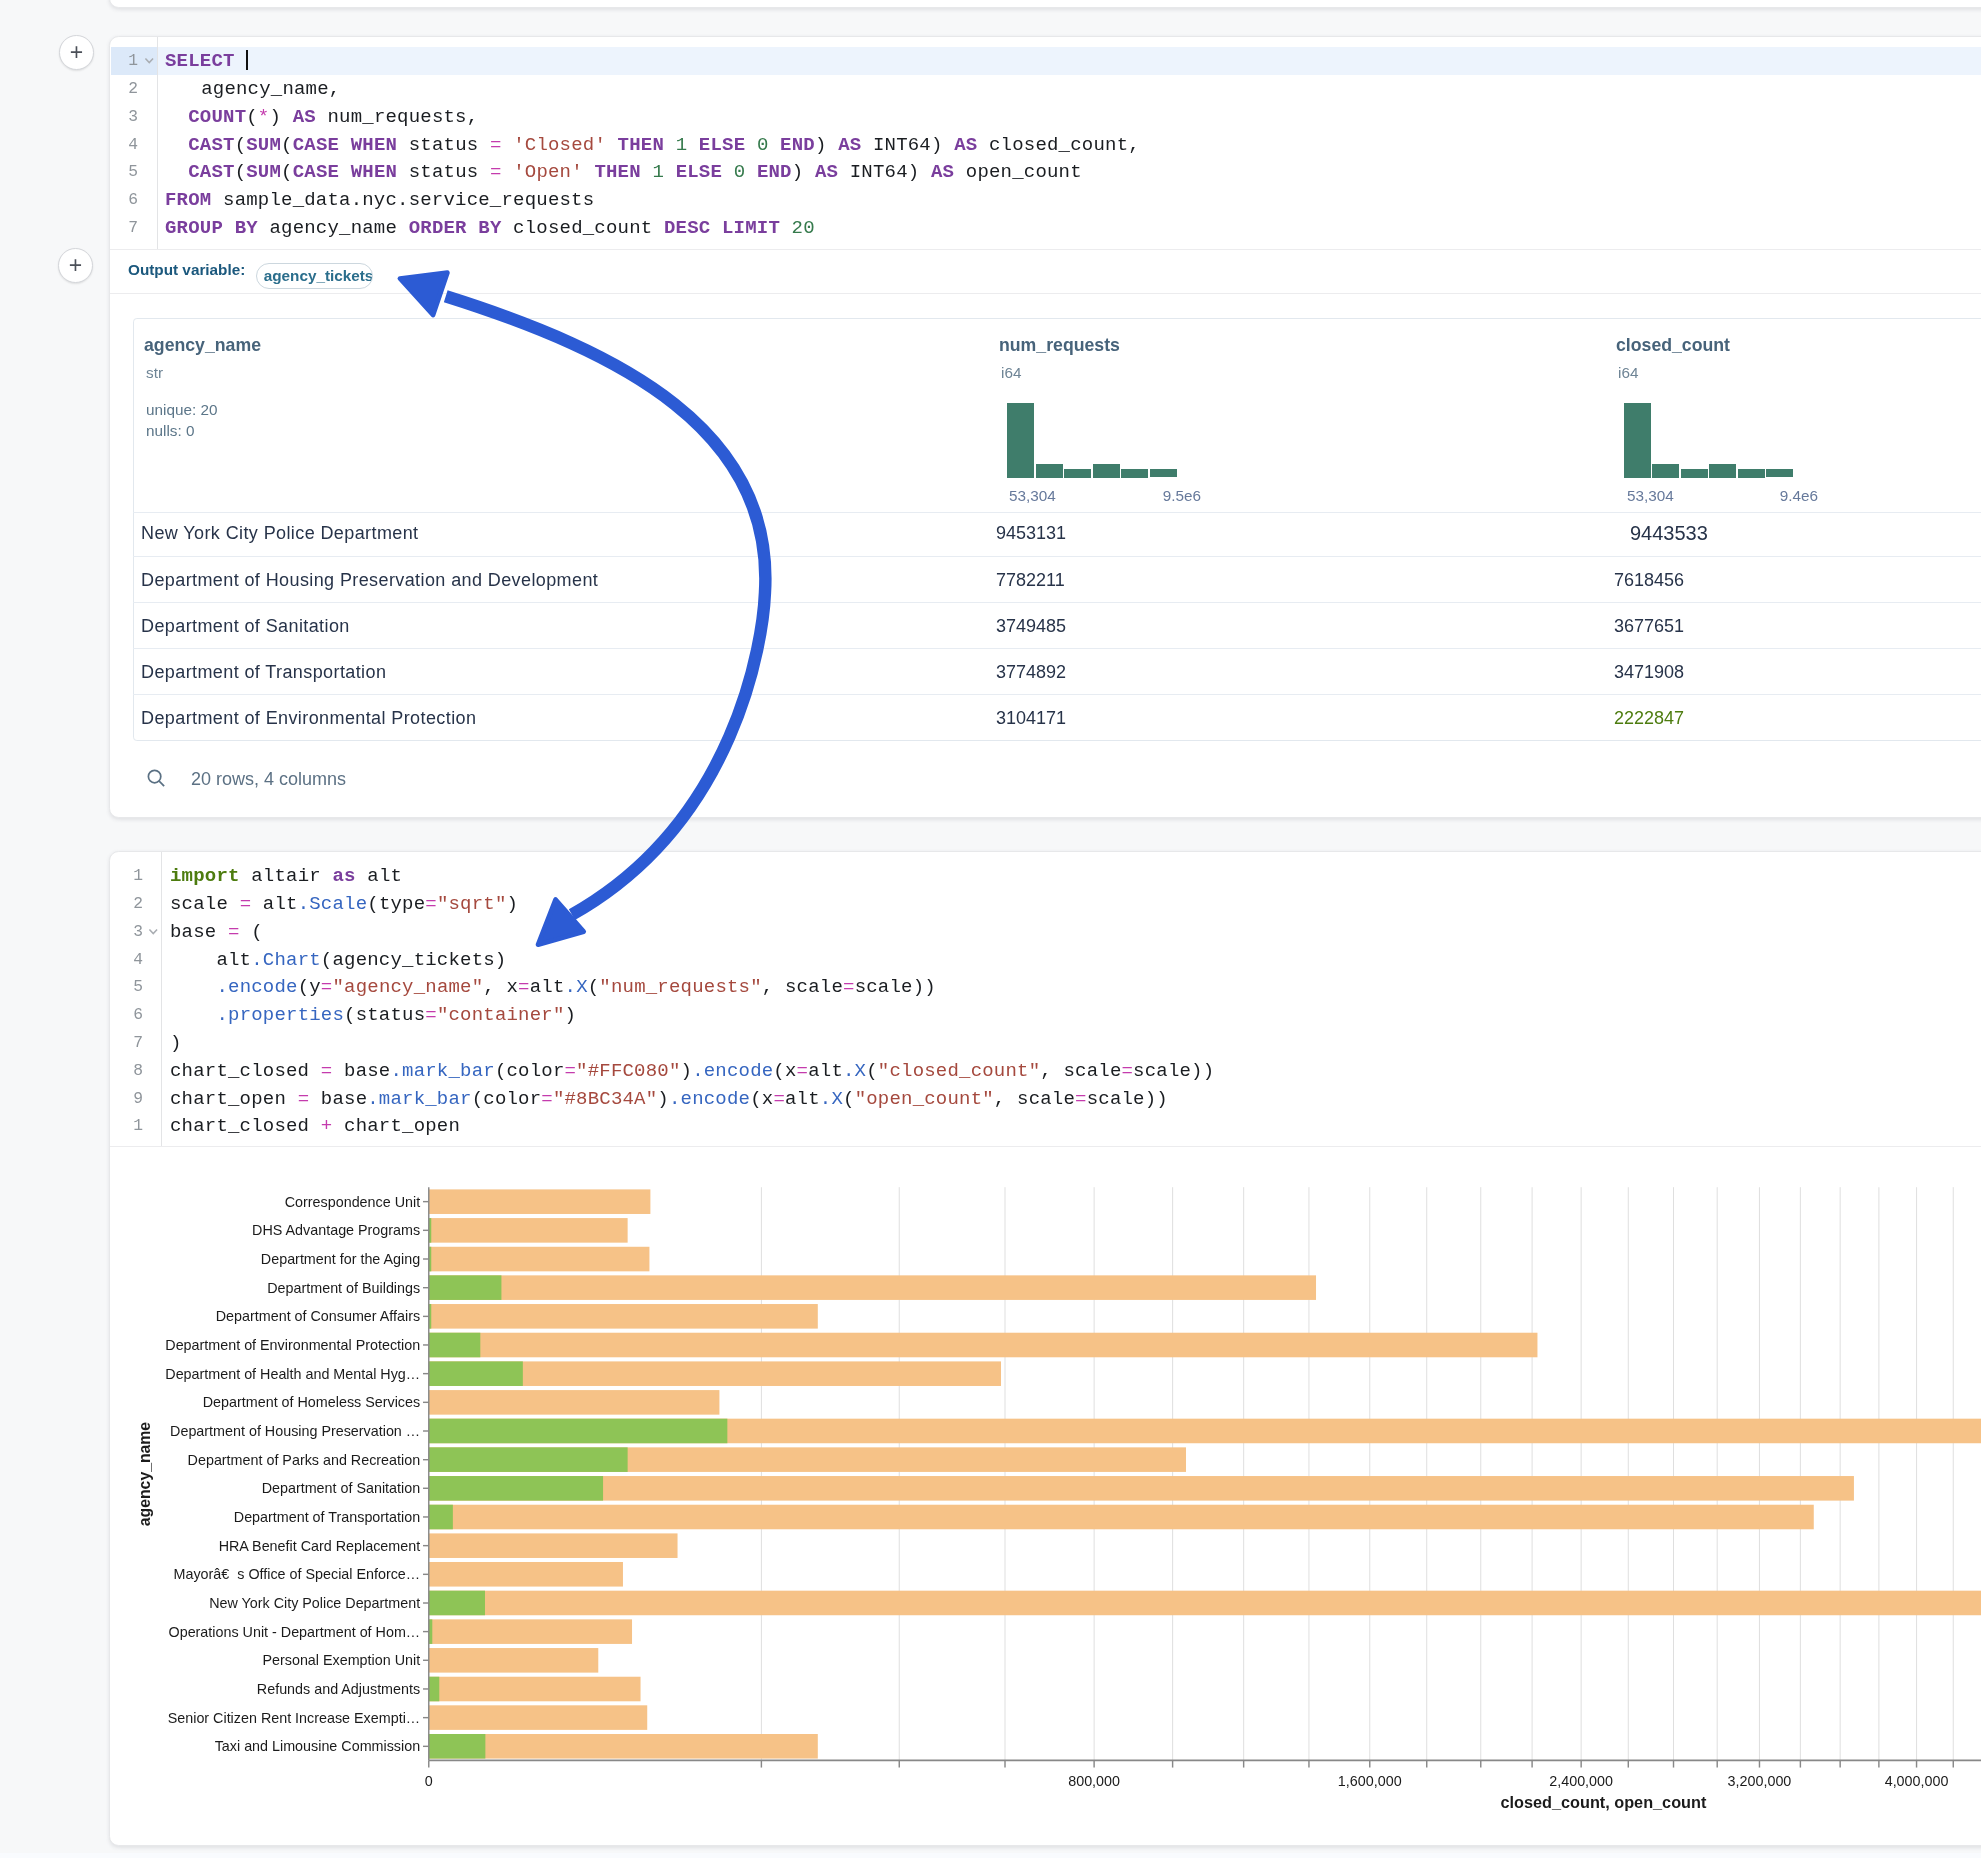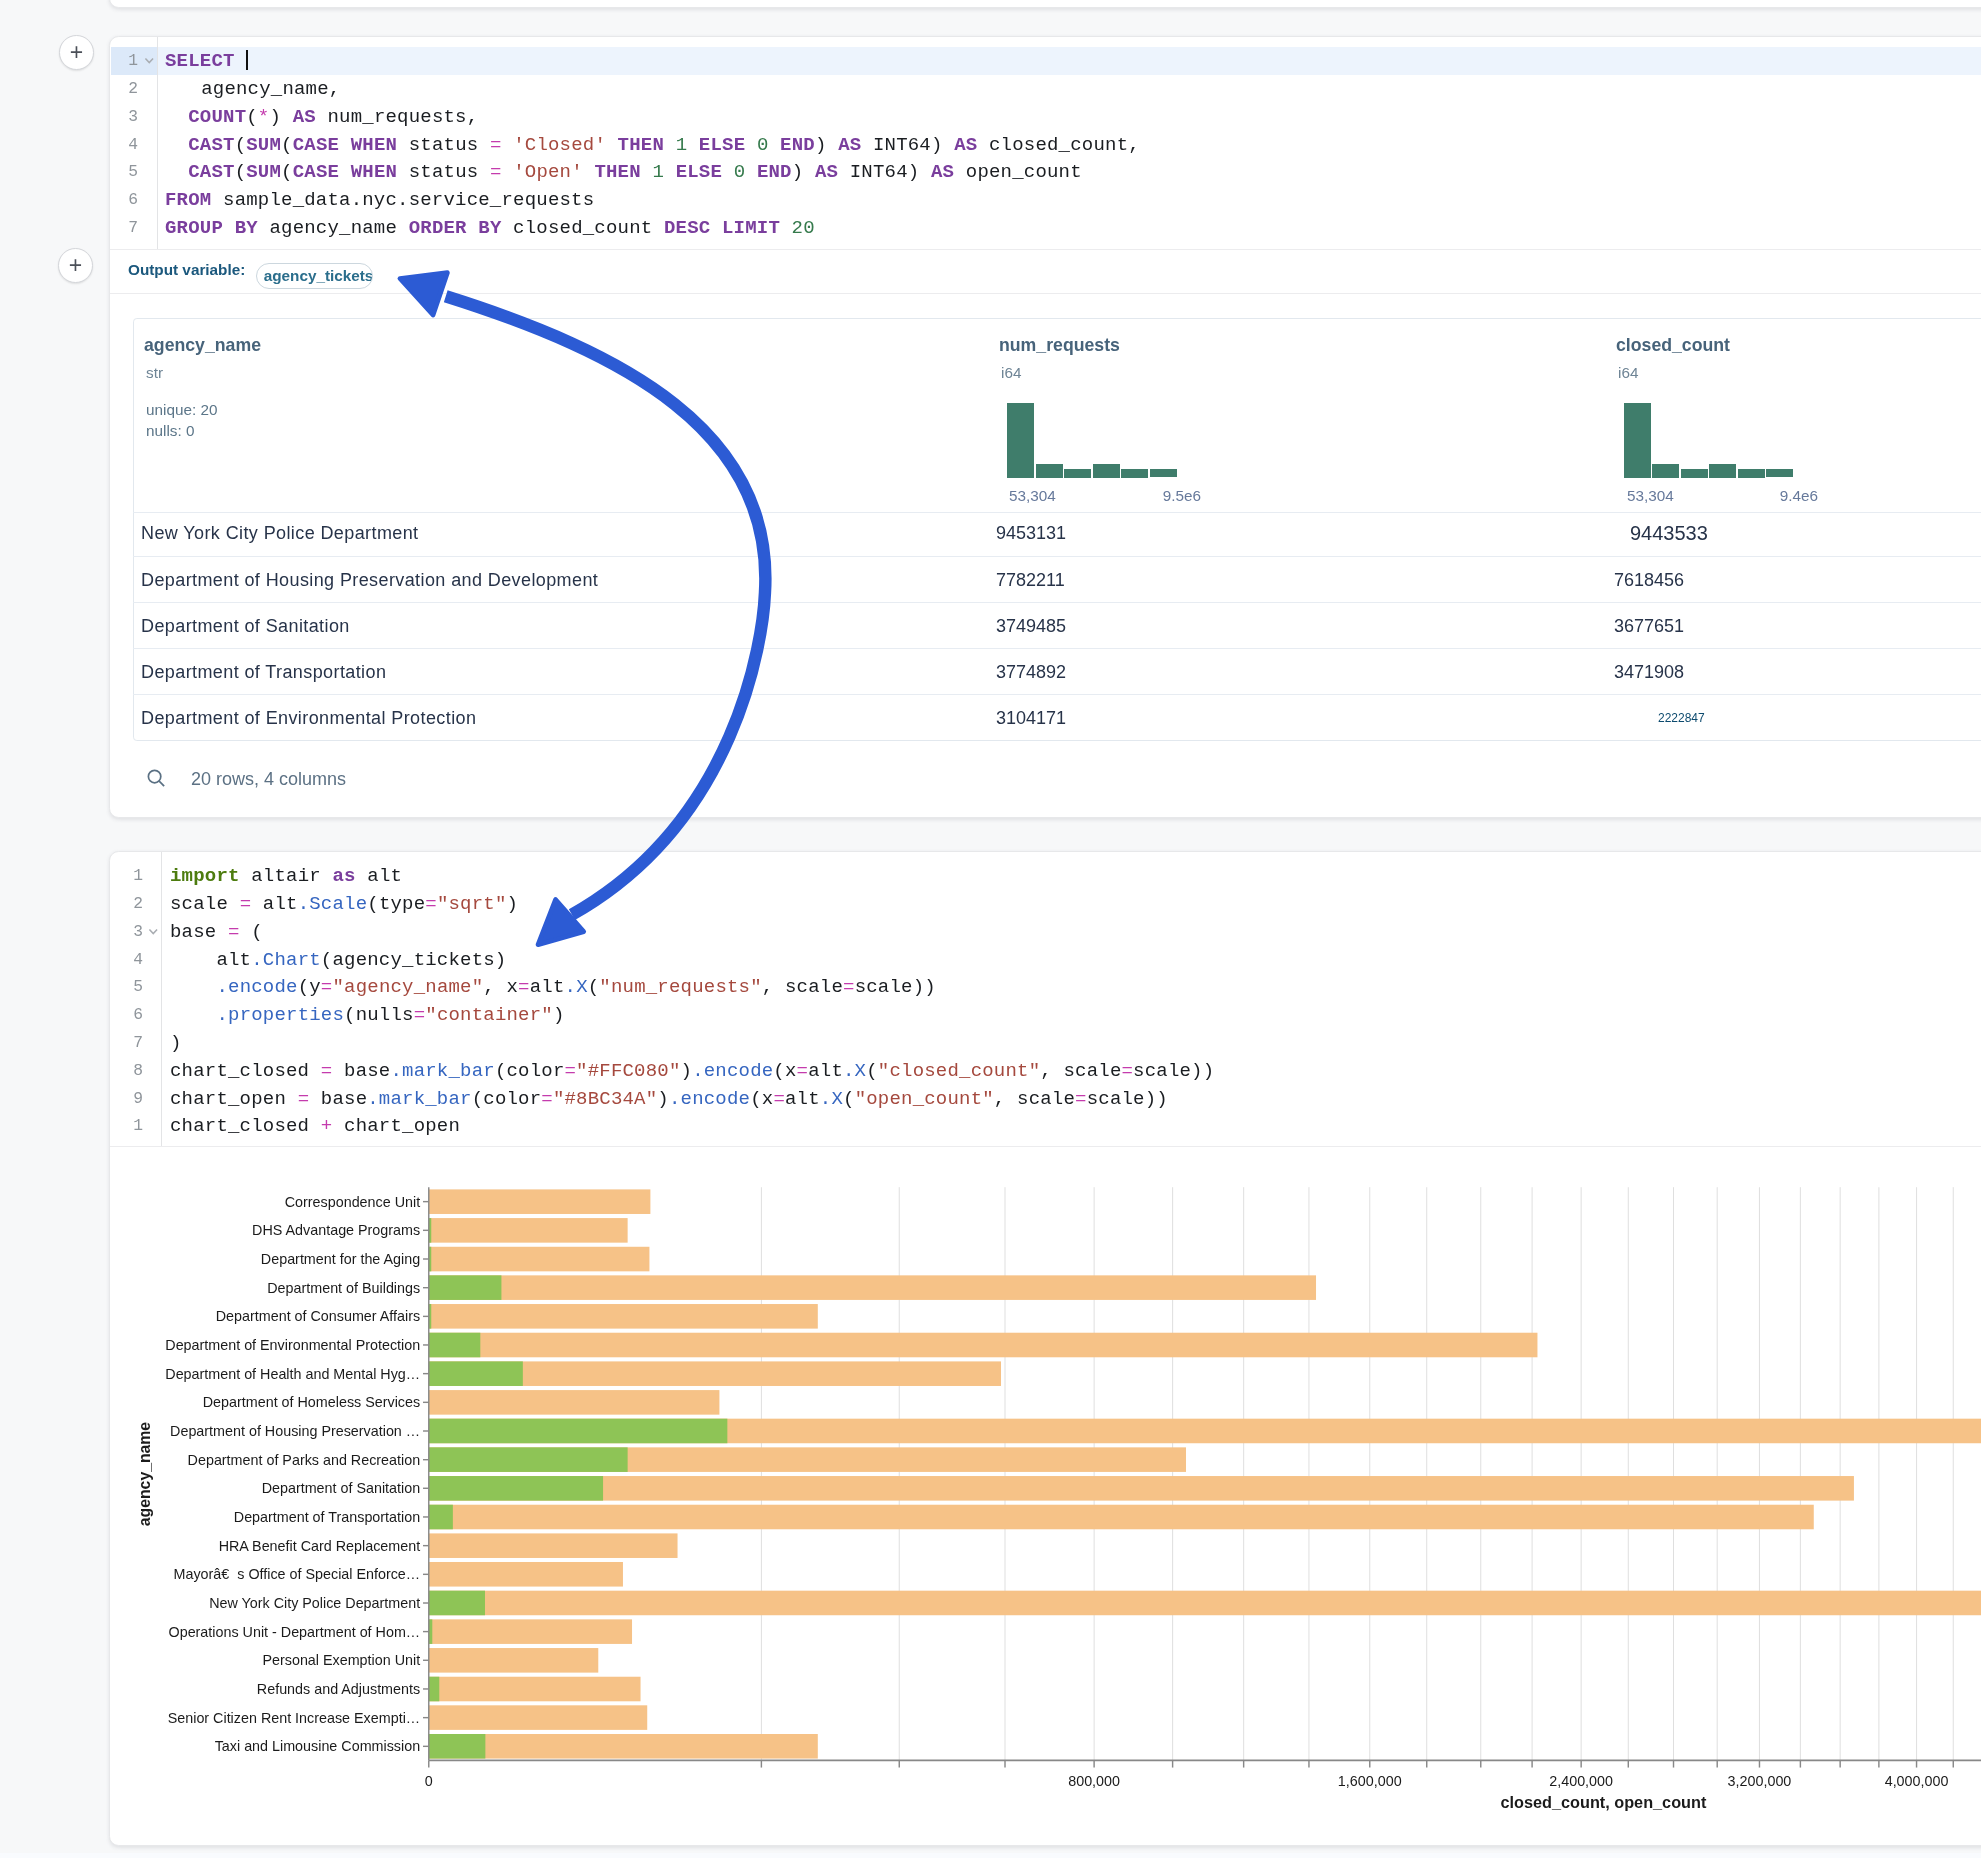--- a/index.html
+++ b/index.html
@@ -84,21 +84,21 @@
 <div style="position:absolute;left:886px;top:543px;transform:translateY(-50%);font-size:18px;line-height:18px;color:#273349;">7782211</div>
 <div style="position:absolute;left:1504px;top:543px;transform:translateY(-50%);font-size:18px;line-height:18px;color:#273349;">7618456</div>
 <div style="position:absolute;left:31px;top:589px;transform:translateY(-50%);font-size:18px;line-height:18px;letter-spacing:0.4px;color:#273349;">Department of Sanitation</div>
 <div style="position:absolute;left:886px;top:589px;transform:translateY(-50%);font-size:18px;line-height:18px;color:#273349;">3749485</div>
 <div style="position:absolute;left:1504px;top:589px;transform:translateY(-50%);font-size:18px;line-height:18px;color:#273349;">3677651</div>
 <div style="position:absolute;left:31px;top:635px;transform:translateY(-50%);font-size:18px;line-height:18px;letter-spacing:0.4px;color:#273349;">Department of Transportation</div>
 <div style="position:absolute;left:886px;top:635px;transform:translateY(-50%);font-size:18px;line-height:18px;color:#273349;">3774892</div>
 <div style="position:absolute;left:1504px;top:635px;transform:translateY(-50%);font-size:18px;line-height:18px;color:#273349;">3471908</div>
 <div style="position:absolute;left:31px;top:681px;transform:translateY(-50%);font-size:18px;line-height:18px;letter-spacing:0.4px;color:#273349;">Department of Environmental Protection</div>
 <div style="position:absolute;left:886px;top:681px;transform:translateY(-50%);font-size:18px;line-height:18px;color:#273349;">3104171</div>
-<div style="position:absolute;left:1504px;top:681px;transform:translateY(-50%);font-size:12px;line-height:18px;color:#0c4a6e;margin-left:44px;">2222847</div>
+<div style="position:absolute;left:1504px;top:681px;transform:translateY(-50%);font-size:18px;line-height:18px;color:#4d7c0f;">2222847</div>
 <svg style="position:absolute;left:36px;top:731px;" width="21" height="21" viewBox="0 0 22 22">
 <circle cx="9" cy="9" r="6.5" fill="none" stroke="#5A7083" stroke-width="1.8"></circle>
 <line x1="13.8" y1="13.8" x2="19" y2="19" stroke="#5A7083" stroke-width="1.8"></line>
     </svg>
 <div style="position:absolute;left:81px;top:742px;transform:translateY(-50%);font-size:18px;color:#5C7184;">20 rows, 4 columns</div>
 </div>
 <div class="cell" style="left:109px;top:851px;width:1911px;height:995px;">
 <div style="position:absolute;left:51px;top:0;width:1px;height:295px;background:#e3e4e6;"></div>
     <div class="lnum" style="position:absolute;left:0;top:10px;width:33px;">1</div>
     <div class="code" style="position:absolute;left:60px;top:10px;"><span style="color:#4d7c0f;font-weight:700;">import</span><span style="color:#1A1D21;">&nbsp;altair&nbsp;</span><span style="color:#7A3E9D;font-weight:700;">as</span><span style="color:#1A1D21;">&nbsp;alt</span></div>
@@ -107,21 +107,21 @@
     <div class="lnum" style="position:absolute;left:0;top:66px;width:33px;">3</div>
     <div class="code" style="position:absolute;left:60px;top:66px;"><span style="color:#1A1D21;">base&nbsp;</span><span style="color:#C43BAD;">=</span><span style="color:#1A1D21;">&nbsp;(</span></div>
     <svg style="position:absolute;left:38px;top:75px;" width="10.5" height="9.6" viewBox="0 0 11 10">
       <path d="M1.5 2.5 L5.5 6.8 L9.5 2.5" fill="none" stroke="#a9adb2" stroke-width="1.6"></path>
     </svg>
     <div class="lnum" style="position:absolute;left:0;top:94px;width:33px;">4</div>
     <div class="code" style="position:absolute;left:60px;top:94px;"><span style="color:#1A1D21;">&nbsp;&nbsp;&nbsp;&nbsp;alt</span><span style="color:#3666C0;">.Chart</span><span style="color:#1A1D21;">(agency_tickets)</span></div>
     <div class="lnum" style="position:absolute;left:0;top:121px;width:33px;">5</div>
     <div class="code" style="position:absolute;left:60px;top:121px;"><span style="color:#1A1D21;">&nbsp;&nbsp;&nbsp;&nbsp;</span><span style="color:#3666C0;">.encode</span><span style="color:#1A1D21;">(y</span><span style="color:#C43BAD;">=</span><span style="color:#A5493E;">"agency_name"</span><span style="color:#1A1D21;">,&nbsp;x</span><span style="color:#C43BAD;">=</span><span style="color:#1A1D21;">alt</span><span style="color:#3666C0;">.X</span><span style="color:#1A1D21;">(</span><span style="color:#A5493E;">"num_requests"</span><span style="color:#1A1D21;">,&nbsp;scale</span><span style="color:#C43BAD;">=</span><span style="color:#1A1D21;">scale))</span></div>
     <div class="lnum" style="position:absolute;left:0;top:149px;width:33px;">6</div>
-    <div class="code" style="position:absolute;left:60px;top:149px;"><span style="color:#1A1D21;">&nbsp;&nbsp;&nbsp;&nbsp;</span><span style="color:#3666C0;">.properties</span><span style="color:#1A1D21;">(nulls</span><span style="color:#C43BAD;">=</span><span style="color:#A5493E;">"container"</span><span style="color:#1A1D21;">)</span></div>
+    <div class="code" style="position:absolute;left:60px;top:149px;"><span style="color:#1A1D21;">&nbsp;&nbsp;&nbsp;&nbsp;</span><span style="color:#3666C0;">.properties</span><span style="color:#1A1D21;">(status</span><span style="color:#C43BAD;">=</span><span style="color:#A5493E;">"container"</span><span style="color:#1A1D21;">)</span></div>
     <div class="lnum" style="position:absolute;left:0;top:177px;width:33px;">7</div>
     <div class="code" style="position:absolute;left:60px;top:177px;"><span style="color:#1A1D21;">)</span></div>
     <div class="lnum" style="position:absolute;left:0;top:205px;width:33px;">8</div>
     <div class="code" style="position:absolute;left:60px;top:205px;"><span style="color:#1A1D21;">chart_closed&nbsp;</span><span style="color:#C43BAD;">=</span><span style="color:#1A1D21;">&nbsp;base</span><span style="color:#3666C0;">.mark_bar</span><span style="color:#1A1D21;">(color</span><span style="color:#C43BAD;">=</span><span style="color:#A5493E;">"#FFC080"</span><span style="color:#1A1D21;">)</span><span style="color:#3666C0;">.encode</span><span style="color:#1A1D21;">(x</span><span style="color:#C43BAD;">=</span><span style="color:#1A1D21;">alt</span><span style="color:#3666C0;">.X</span><span style="color:#1A1D21;">(</span><span style="color:#A5493E;">"closed_count"</span><span style="color:#1A1D21;">,&nbsp;scale</span><span style="color:#C43BAD;">=</span><span style="color:#1A1D21;">scale))</span></div>
     <div class="lnum" style="position:absolute;left:0;top:233px;width:33px;">9</div>
     <div class="code" style="position:absolute;left:60px;top:233px;"><span style="color:#1A1D21;">chart_open&nbsp;</span><span style="color:#C43BAD;">=</span><span style="color:#1A1D21;">&nbsp;base</span><span style="color:#3666C0;">.mark_bar</span><span style="color:#1A1D21;">(color</span><span style="color:#C43BAD;">=</span><span style="color:#A5493E;">"#8BC34A"</span><span style="color:#1A1D21;">)</span><span style="color:#3666C0;">.encode</span><span style="color:#1A1D21;">(x</span><span style="color:#C43BAD;">=</span><span style="color:#1A1D21;">alt</span><span style="color:#3666C0;">.X</span><span style="color:#1A1D21;">(</span><span style="color:#A5493E;">"open_count"</span><span style="color:#1A1D21;">,&nbsp;scale</span><span style="color:#C43BAD;">=</span><span style="color:#1A1D21;">scale))</span></div>
     <div class="lnum" style="position:absolute;left:0;top:260px;width:33px;">1</div>
     <div class="code" style="position:absolute;left:60px;top:260px;"><span style="color:#1A1D21;">chart_closed&nbsp;</span><span style="color:#C43BAD;">+</span><span style="color:#1A1D21;">&nbsp;chart_open</span></div>
 <div style="position:absolute;left:0;top:294px;width:100%;height:1px;background:#ececee;"></div>
 <svg width="1873" height="701" style="position:absolute;left:0px;top:294px;" viewBox="0 0 1959 733">

